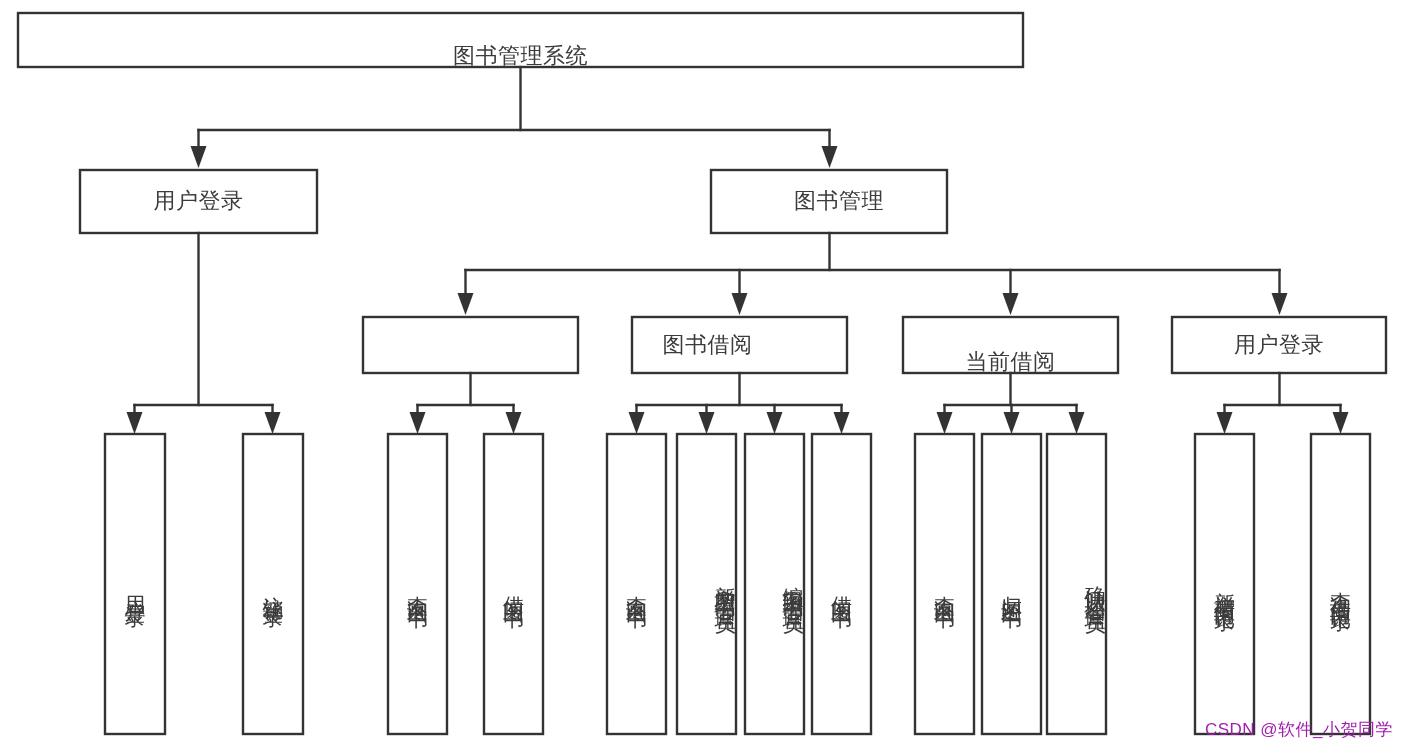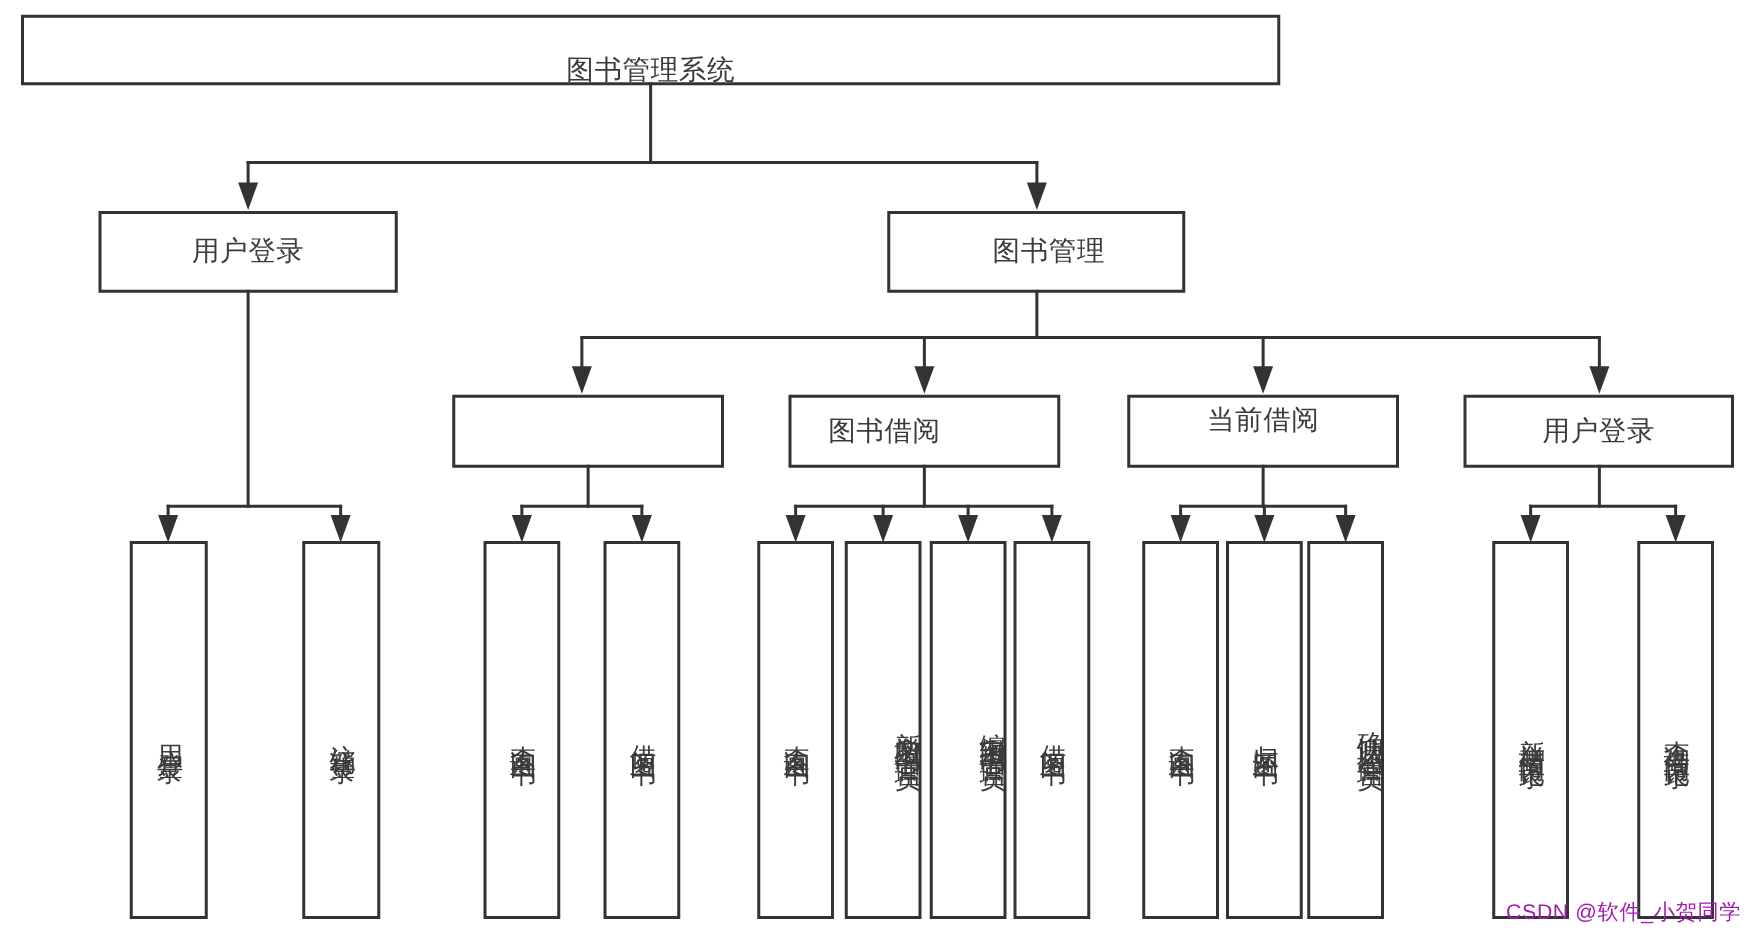--- a/index.html
+++ b/index.html
@@ -165,21 +165,21 @@
     <rect class="node-box" x="1195" y="434" width="59" height="300"></rect>
     <rect class="node-box" x="1311" y="434" width="59" height="300"></rect>
   </svg>
 
   <div class="node-label horizontal" style="left:18px; top:13px; width:1005px; height:54px;margin-top:16px;">图书管理系统</div>
 
   <div class="node-label horizontal" style="left:80px; top:170px; width:237px; height:63px;">用户登录</div>
   <div class="node-label horizontal" style="left:711px; top:170px; width:256px; height:63px;">图书管理</div>
 
   <div class="node-label horizontal" style="left:600px; top:317px; width:215px; height:56px;">图书借阅</div>
-  <div class="node-label horizontal" style="left:903px; top:308px; width:215px; height:56px;">当前借阅</div>
+  <div class="node-label horizontal" style="left:903px; top:334px; width:215px; height:56px;">当前借阅</div>
   <div class="node-label horizontal" style="left:1172px; top:317px; width:214px; height:56px;">用户登录</div>
 
   <div class="node-label vertical" style="left:105px; top:434px; width:60px; height:300px;">用户登录</div>
   <div class="node-label vertical" style="left:243px; top:434px; width:60px; height:300px;">注销登录</div>
   <div class="node-label vertical" style="left:388px; top:434px; width:59px; height:300px;">查询图书</div>
   <div class="node-label vertical" style="left:484px; top:434px; width:59px; height:300px;">借阅图书</div>
   <div class="node-label vertical" style="left:607px; top:434px; width:59px; height:300px;">查询图书</div>
   <div class="node-label vertical" style="left:677px; top:434px; width:59px; height:300px; align-items:flex-start;">新增图书（管理员）</div>
   <div class="node-label vertical" style="left:745px; top:434px; width:59px; height:300px; align-items:flex-start;">编辑图书（管理员）</div>
   <div class="node-label vertical" style="left:812px; top:434px; width:59px; height:300px;">借阅图书</div>

